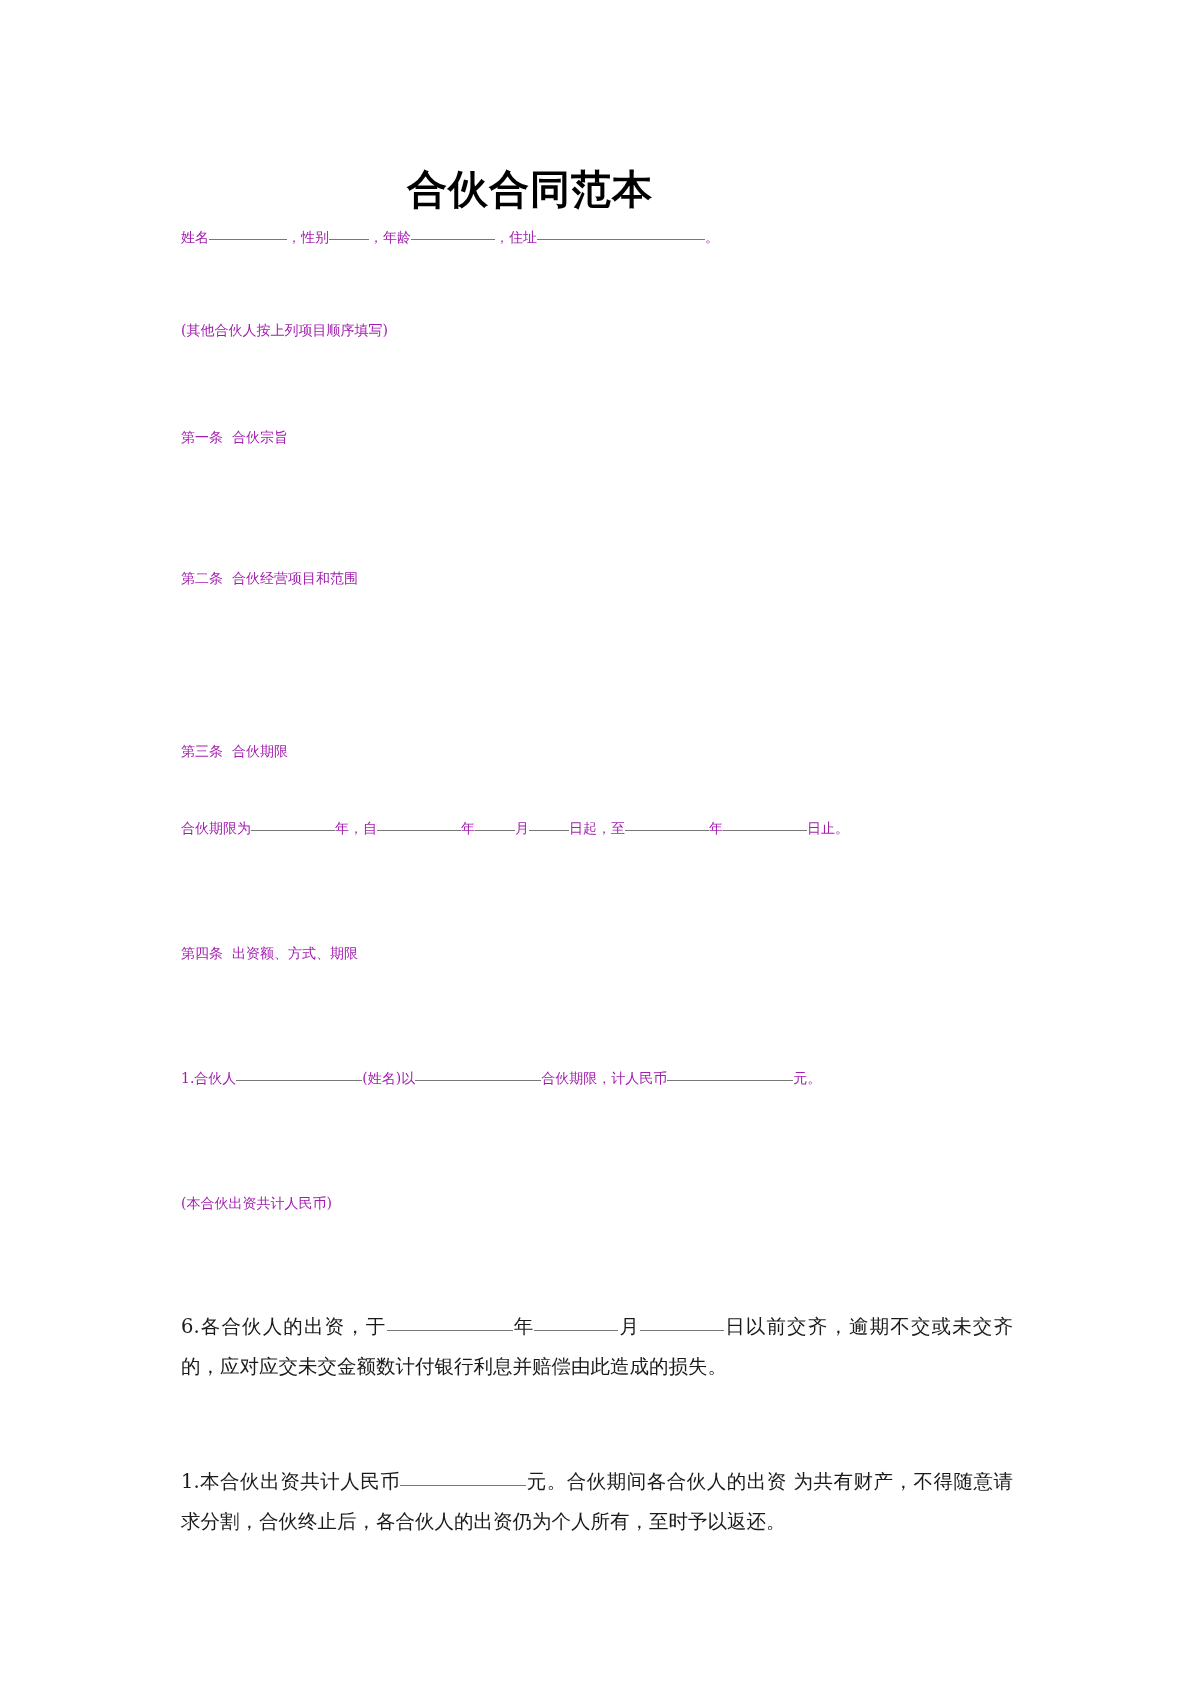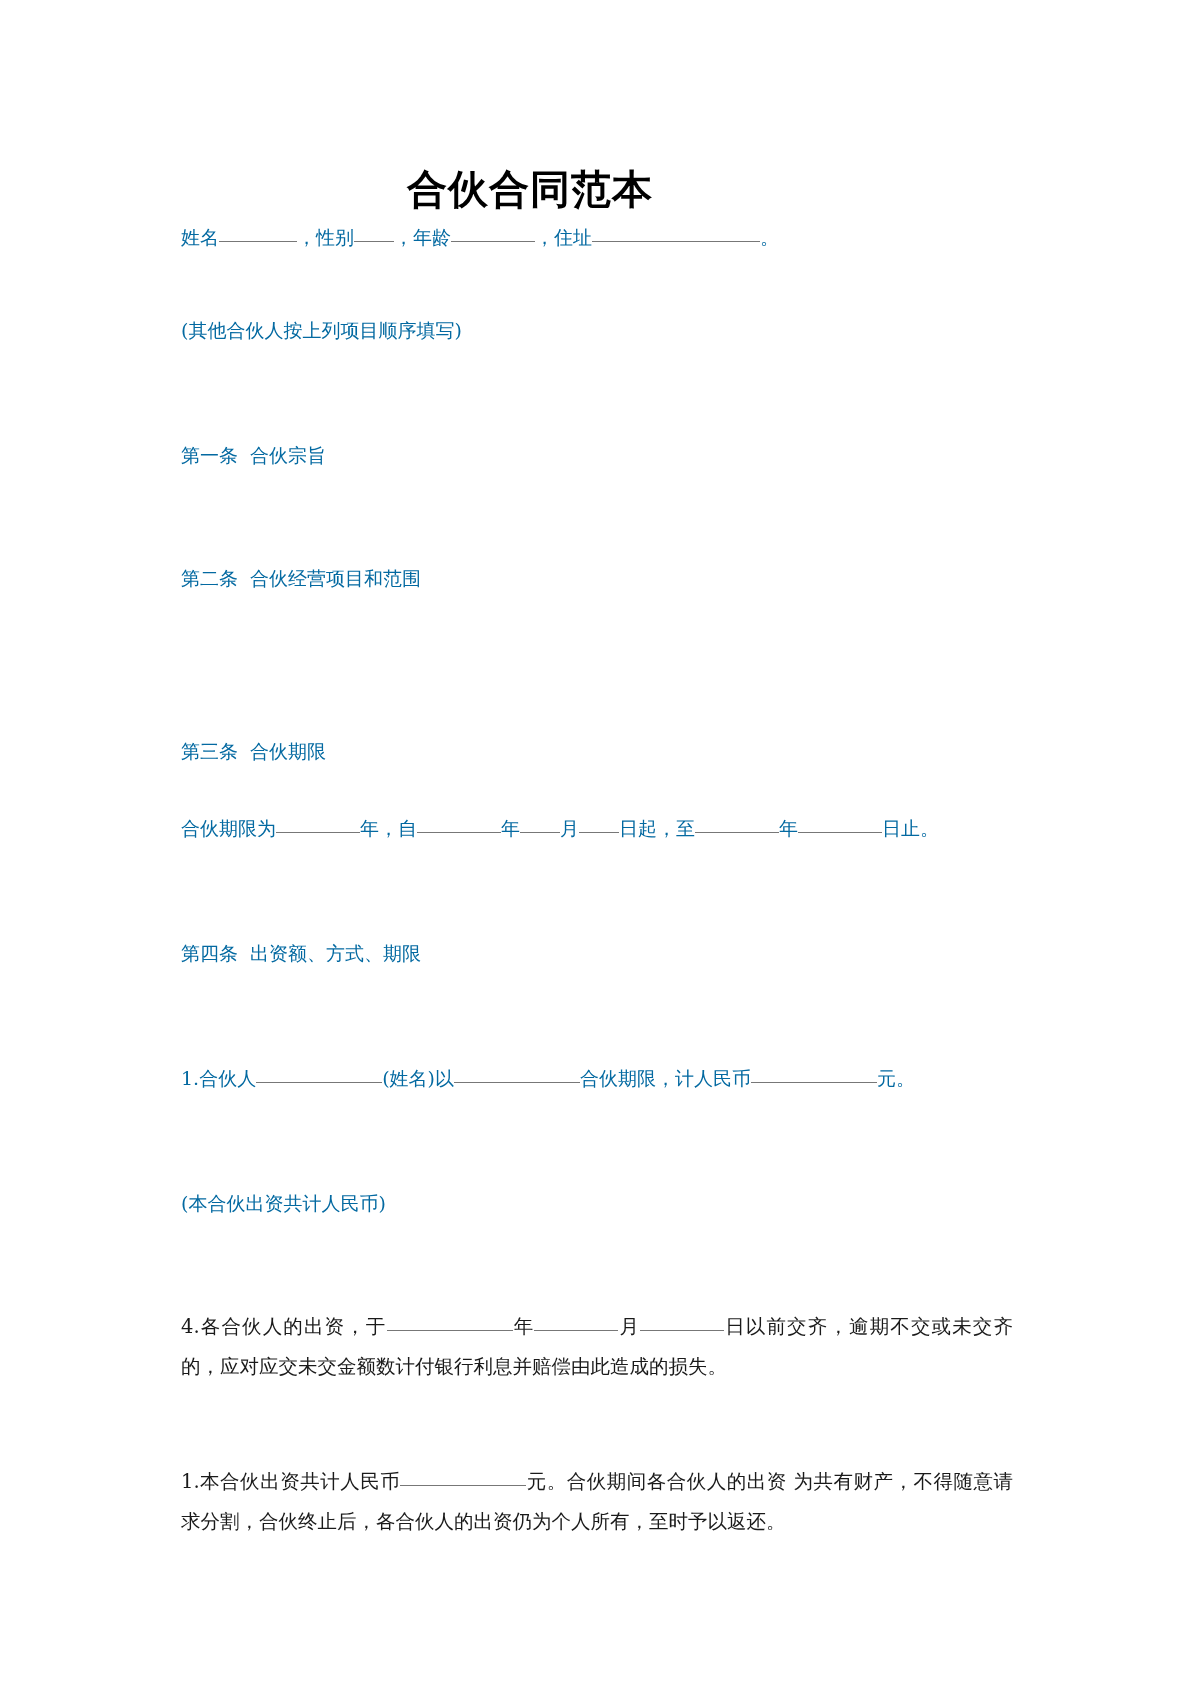--- a/index.html
+++ b/index.html
@@ -1,45 +1,45 @@
 <!DOCTYPE html>
 <html><head>
 <meta charset="utf-8">
 <style>
   html, body { margin: 0; padding: 0; background: #ffffff; }
   body { width: 1190px; height: 1683px; position: relative; overflow: hidden;
          font-family: "DejaVu Serif", "Liberation Serif", serif; color: #111; }
   .title { position: absolute; left: 0; width: 1060px; top: 164px; text-align: center;
            font-size: 40px; font-weight: bold; line-height: 50px; letter-spacing: 1px; color: #000; }
-  .line { position: absolute; left: 181px; width: 840px; font-size: 19px; line-height: 40px;
-          white-space: pre; color: #0369a1; }
+  .line { position: absolute; left: 181px; width: 840px; font-size: 14px; line-height: 40px;
+          white-space: pre; color: #a21caf; }
   .para { position: absolute; left: 181px; width: 832px; font-size: 19.5px; line-height: 40px;
           color: #1a1a1a; text-align: justify; text-align-last: left; }
   .blank { display: inline-block; border-bottom: 1px solid #777; height: 1px; vertical-align: 2px; }
 </style>
 </head>
 <body>
 
 <div>
 
   <div class="title">合伙合同范本</div>
 
   <div class="line" style="top:217px;"><span>姓名</span><span class="blank" style="width:78px"></span><span>，性别</span><span class="blank" style="width:40px"></span><span>，年龄</span><span class="blank" style="width:84px"></span><span>，住址</span><span class="blank" style="width:168px"></span><span>。</span></div>
 
   <div class="line" style="top:310px;">(其他合伙人按上列项目顺序填写)</div>
 
-  <div class="line" style="top:435px;">第一条  合伙宗旨</div>
+  <div class="line" style="top:417px;">第一条  合伙宗旨</div>
   <div class="line" style="top:558px;">第二条  合伙经营项目和范围</div>
   <div class="line" style="top:683px;margin-top:48px;">第三条  合伙期限</div>
 
   <div class="line" style="top:808px;"><span>合伙期限为</span><span class="blank" style="width:84px"></span><span>年，自</span><span class="blank" style="width:84px"></span><span>年</span><span class="blank" style="width:40px"></span><span>月</span><span class="blank" style="width:40px"></span><span>日起，至</span><span class="blank" style="width:84px"></span><span>年</span><span class="blank" style="width:84px"></span><span>日止。</span></div>
 
   <div class="line" style="top:933px;">第四条  出资额、方式、期限</div>
 
   <div class="line" style="top:1058px;"><span>1.合伙人</span><span class="blank" style="width:126px"></span><span>(姓名)以</span><span class="blank" style="width:126px"></span><span>合伙期限，计人民币</span><span class="blank" style="width:126px"></span><span>元。</span></div>
 
   <div class="line" style="top:1183px;">(本合伙出资共计人民币)</div>
 
-  <div class="para" style="top:1307px;"><span>4.各合伙人的出资，于</span><span class="blank" style="width:126px"></span><span>年</span><span class="blank" style="width:84px"></span><span>月</span><span class="blank" style="width:84px"></span><span>日以前交齐，逾期不交或未交齐的，应对应交未交金额数计付银行利息并赔偿由此造成的损失。</span></div>
+  <div class="para" style="top:1307px;"><span>6.各合伙人的出资，于</span><span class="blank" style="width:126px"></span><span>年</span><span class="blank" style="width:84px"></span><span>月</span><span class="blank" style="width:84px"></span><span>日以前交齐，逾期不交或未交齐的，应对应交未交金额数计付银行利息并赔偿由此造成的损失。</span></div>
 
   <div class="para" style="top:1462px;"><span>1.本合伙出资共计人民币</span><span class="blank" style="width:126px"></span><span>元。合伙期间各合伙人的出资 为共有财产，不得随意请求分割，合伙终止后，各合伙人的出资仍为个人所有，至时予以返还。</span></div>
 
 </div>
 
 </body></html>

